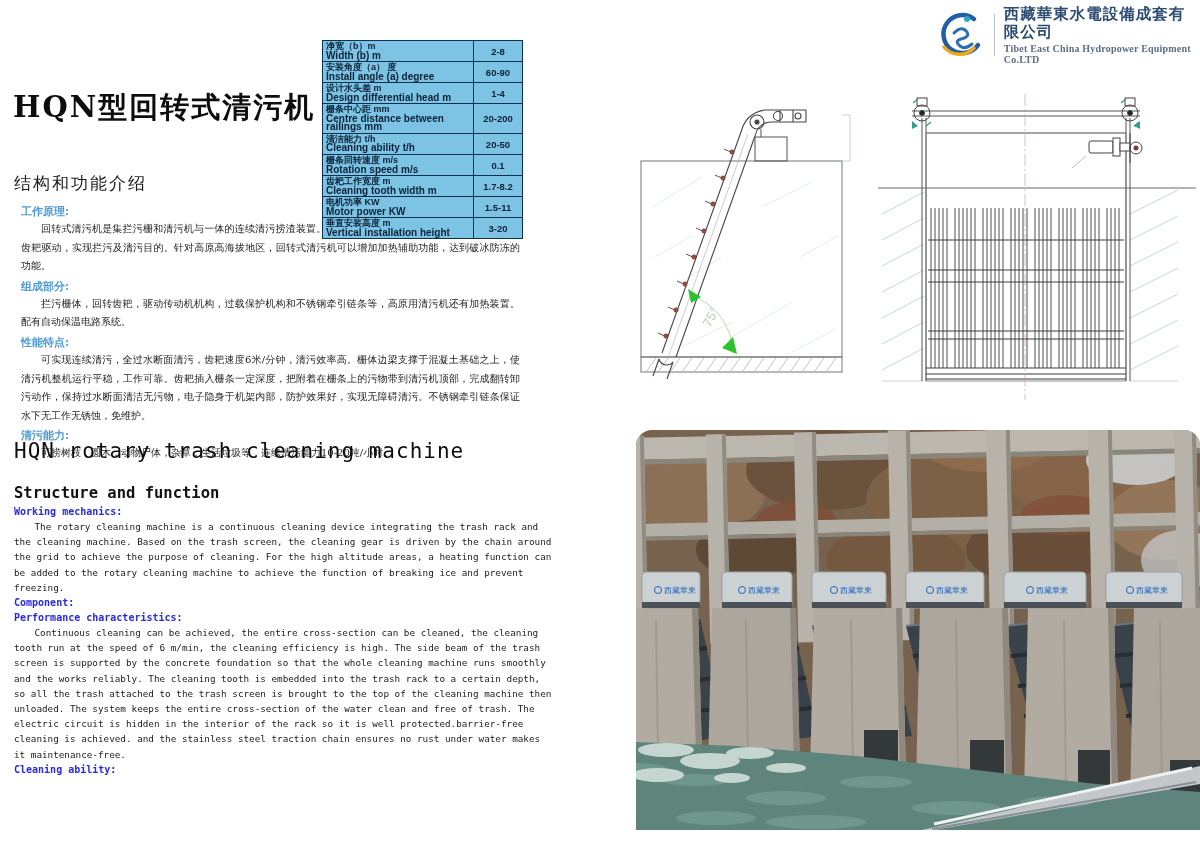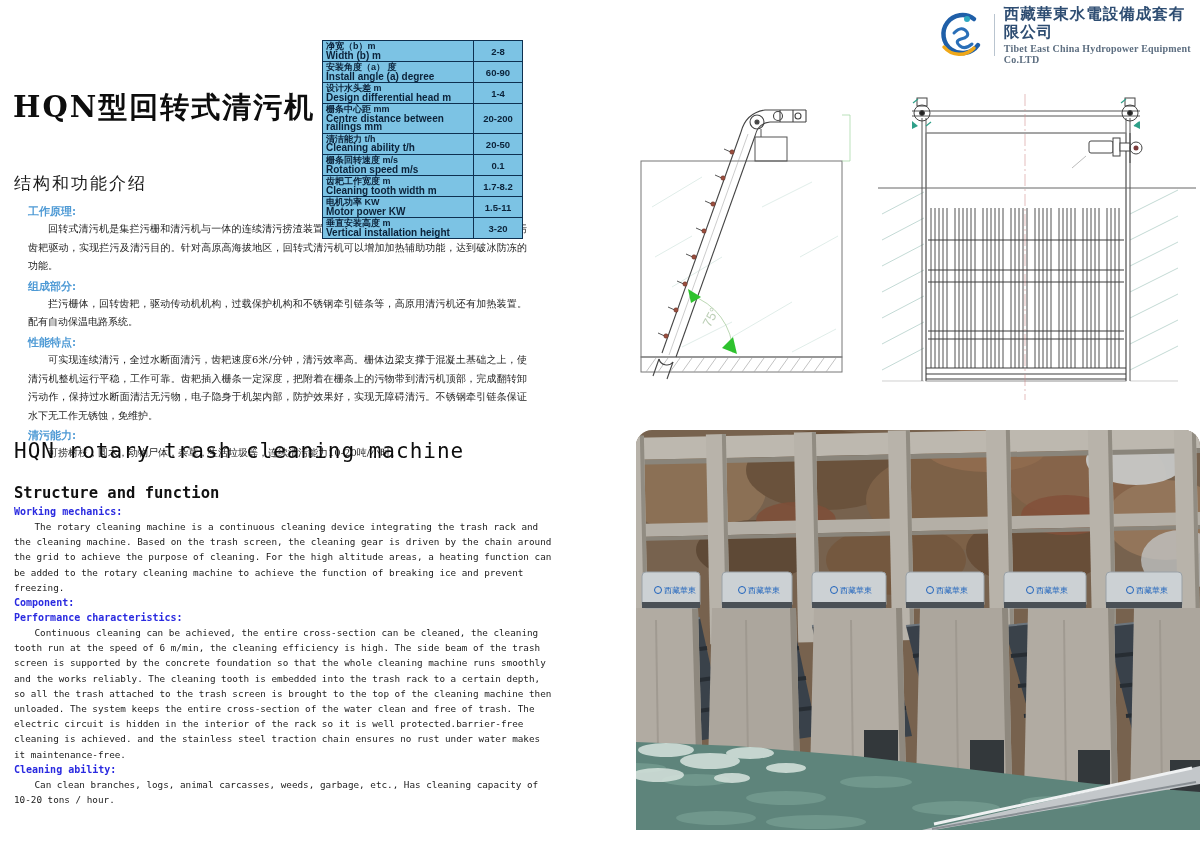--- a/index.html
+++ b/index.html
@@ -11,21 +11,21 @@
 
   
   .logo-block{left:934px;top:5px;display:flex;align-items:center;}
   .logo-divider{width:1px;height:42px;background:#b9c4cf;margin:0 9px 0 6px;}
   .logo-zh{font-size:15.5px;font-weight:bold;color:#2e4d72;letter-spacing:1px;line-height:18px;}
   .logo-en{font-size:10px;font-weight:bold;color:#5d6e80;margin-top:2px;font-family:"Liberation Serif",serif;letter-spacing:0.2px;}
 
   
   .cn-title{left:13px;top:88px;font-size:29px;letter-spacing:2px;color:#0d0d0d;font-weight:600;}
   .cn-subtitle{left:14px;top:172px;font-size:17px;letter-spacing:2px;color:#1a1a1a;}
-  .cn-block{left:28px;top:201px;width:499px;}
+  .cn-block{left:21px;top:201px;width:499px;}
   .cn-label{color:#4e9ad5;font-size:11px;font-weight:bold;line-height:17px;margin-top:2px;}
   .cn-text{font-size:10px;line-height:18.6px;margin:0;text-indent:2em;text-align:justify;color:#1d1d1d;}
 
   
   .en-block{left:14px;top:438px;width:541px;font-family:"DejaVu Sans Mono",monospace;}
   .en-title{font-size:21px;letter-spacing:1px;color:#0d0d0d;line-height:26px;}
   .en-subtitle{font-size:15.5px;font-weight:bold;line-height:22px;margin-top:18px;color:#111;}
   .en-label{color:#2a2ae0;font-size:10px;font-weight:bold;line-height:15px;}
   .en-text{font-size:9.3px;line-height:15.2px;margin:0;text-indent:2.2em;color:#1a1a1a;}
 
@@ -79,21 +79,20 @@
 
 <div class="abs en-block">
   <div class="en-title">HQN rotary trash cleaning machine</div>
   <div class="en-subtitle">Structure and function</div>
   <div class="en-label">Working mechanics:</div>
   <p class="en-text">The rotary cleaning machine is a continuous cleaning device integrating the trash rack and the cleaning machine. Based on the trash screen, the cleaning gear is driven by the chain around the grid to achieve the purpose of cleaning. For the high altitude areas, a heating function can be added to the rotary cleaning machine to achieve the function of breaking ice and prevent freezing.</p>
   <div class="en-label">Component:</div>
   <div class="en-label">Performance characteristics:</div>
   <p class="en-text">Continuous cleaning can be achieved, the entire cross-section can be cleaned, the cleaning tooth run at the speed of 6 m/min, the cleaning efficiency is high. The side beam of the trash screen is supported by the concrete foundation so that the whole cleaning machine runs smoothly and the works reliably. The cleaning tooth is embedded into the trash rack to a certain depth, so all the trash attached to the trash screen is brought to the top of the cleaning machine then unloaded. The system keeps the entire cross-section of the water clean and free of trash. The electric circuit is hidden in the interior of the rack so it is well protected.barrier-free cleaning is achieved. and the stainless steel traction chain ensures no rust under water makes it maintenance-free.</p>
   <div class="en-label">Cleaning ability:</div>
-  <p class="en-text">Can clean branches, logs, animal carcasses, weeds, garbage, etc., Has cleaning capacity of 10-20 tons / hour.</p>
 </div>
 
 <table class="spec-table">
   <tbody>
     <tr>
       <td class="t-label">
           <div class="t-zh">净宽（b）m</div>
           <div class="t-en">Width (b) m</div>
         </td>
       <td class="t-val">2-8</td>

